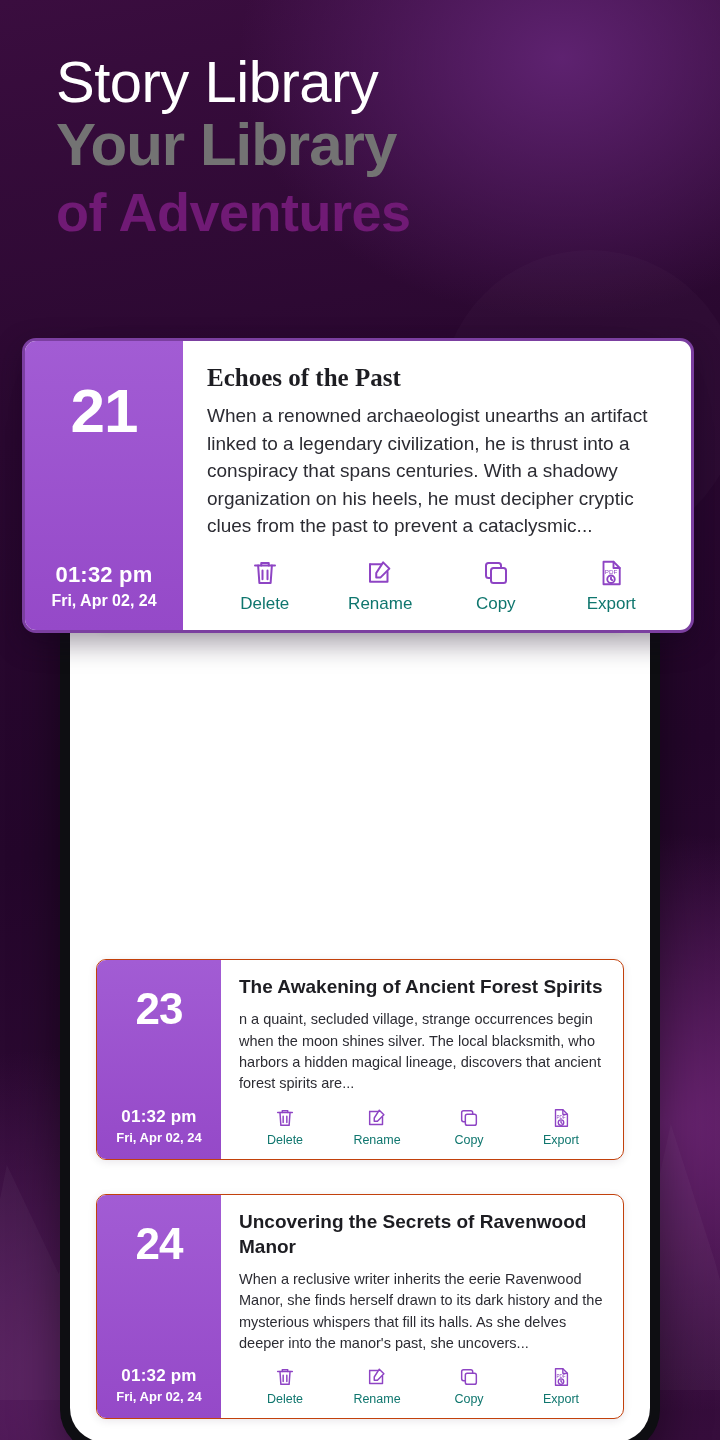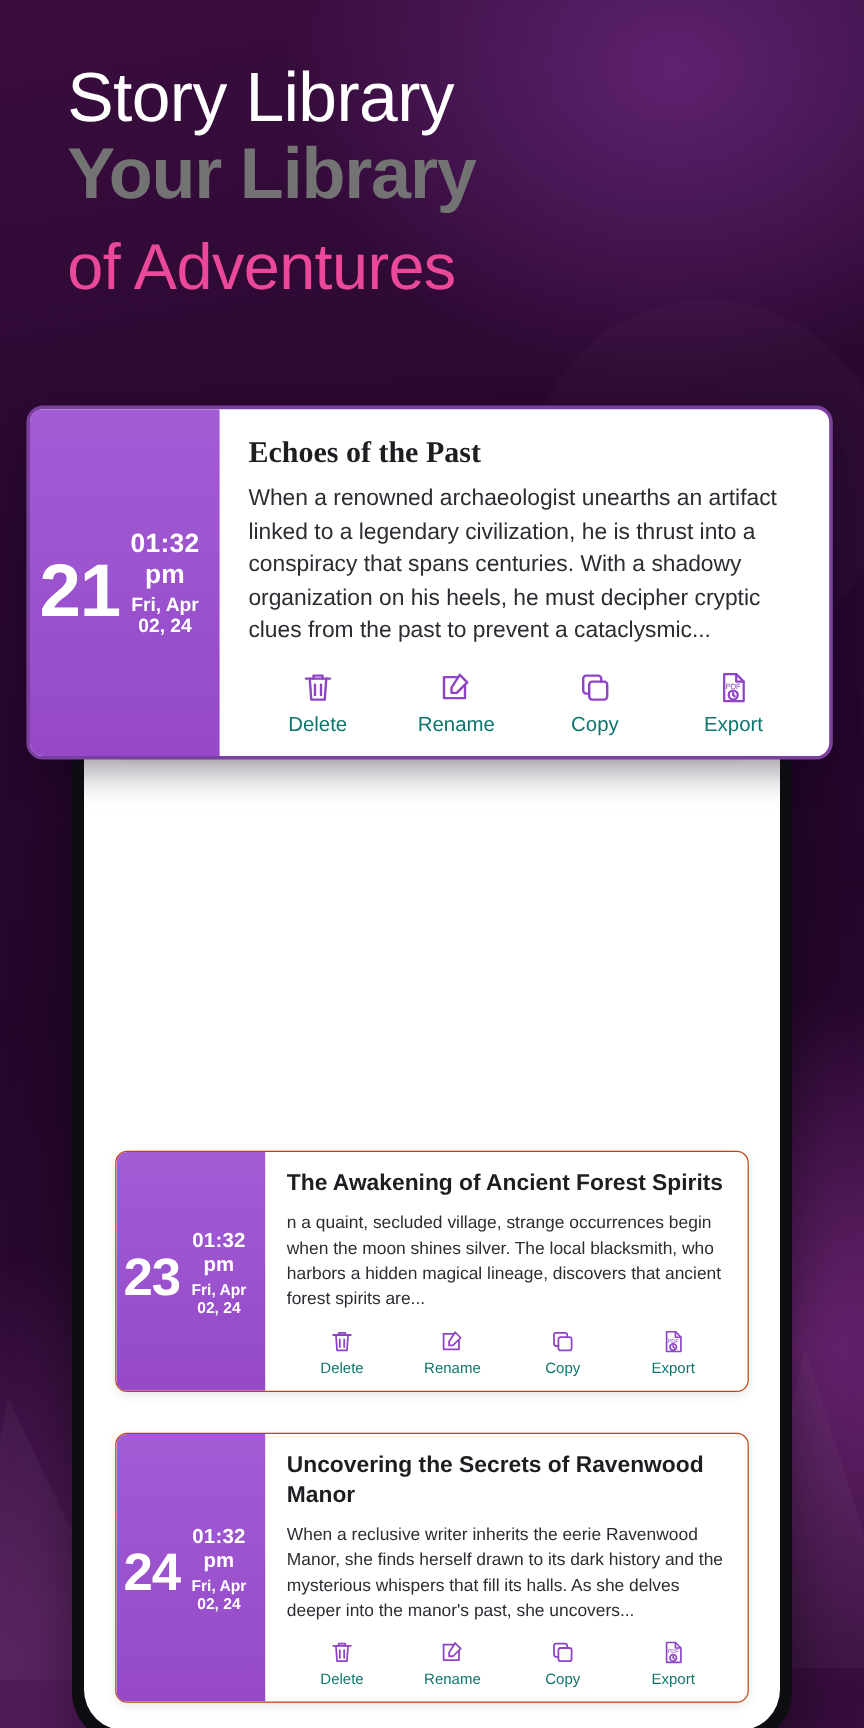--- a/index.html
+++ b/index.html
@@ -40,23 +40,23 @@
   .headline .l1 {
     font-size: 58px; font-weight: 400; letter-spacing: -0.5px;
     color: #ffffff;
   }
   .headline .l2 {
     font-size: 60px; font-weight: 800; letter-spacing: -1px;
     color: #737373;
     margin-top: 2px;
   }
   .headline .l3 {
-    font-size: 54px; font-weight: 400; letter-spacing: -0.5px;
-    color: #ec4899;
-    margin-top: 18px;
+    font-size: 54px; font-weight: 700; letter-spacing: -0.5px;
+    color: #701a75;
+    margin-top: 7px;
   }
 
   
   .phone {
     position: absolute;
     left: 60px; top: 362px;
     width: 600px; height: 1090px;
     background: #0e0e12;
     border-radius: 42px;
     padding: 10px;
@@ -89,21 +89,21 @@
     overflow: hidden;
     flex: none;
   }
   .card .badge {
     width: 124px;
     flex: none;
     background: #9b51cf;
     background: linear-gradient(180deg, #a25cd4 0%, #9549c8 100%);
     color: #ffffff;
     display: flex;
-    flex-direction: row;
+    flex-direction: column;
     justify-content: space-between;
     align-items: center;
     padding: 16px 6px 14px 6px;
   }
   .card .badge .num {
     font-size: 44px; font-weight: 700; letter-spacing: -1px;
     margin-top: 8px;
   }
   .card .badge .stamp { text-align: center; }
   .card .badge .time { font-size: 17px; font-weight: 700; letter-spacing: 0.2px; }

